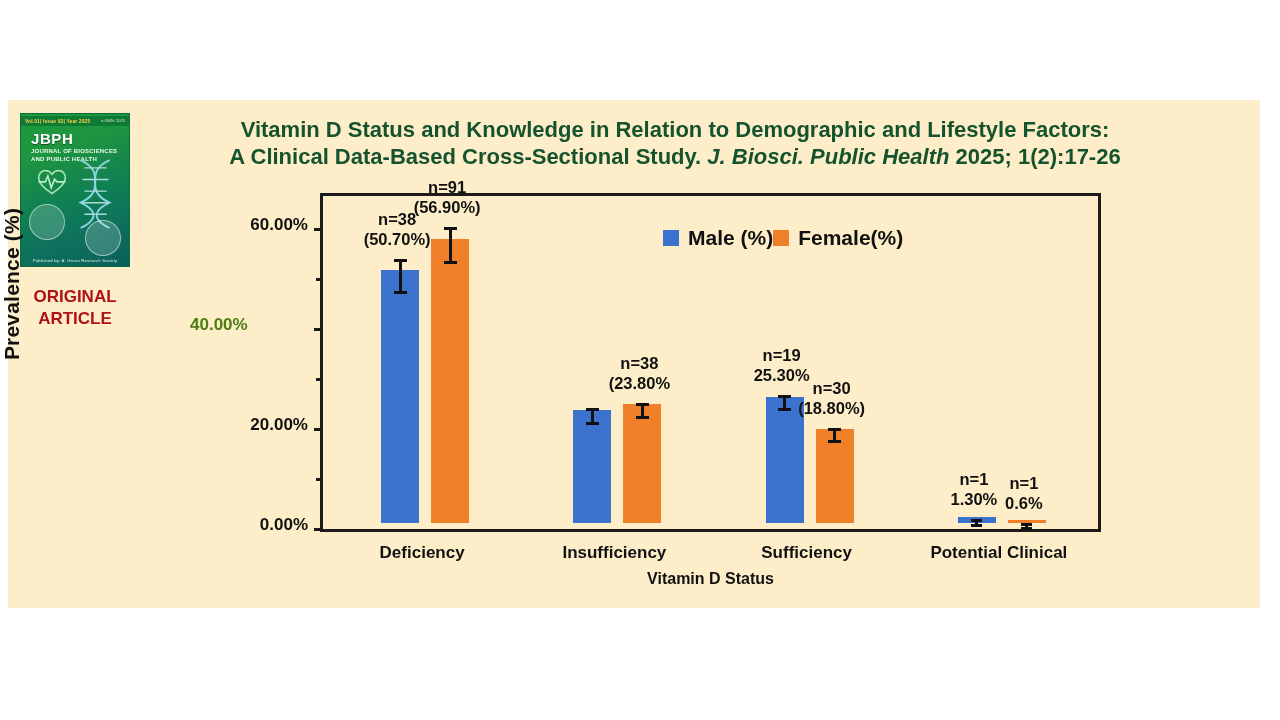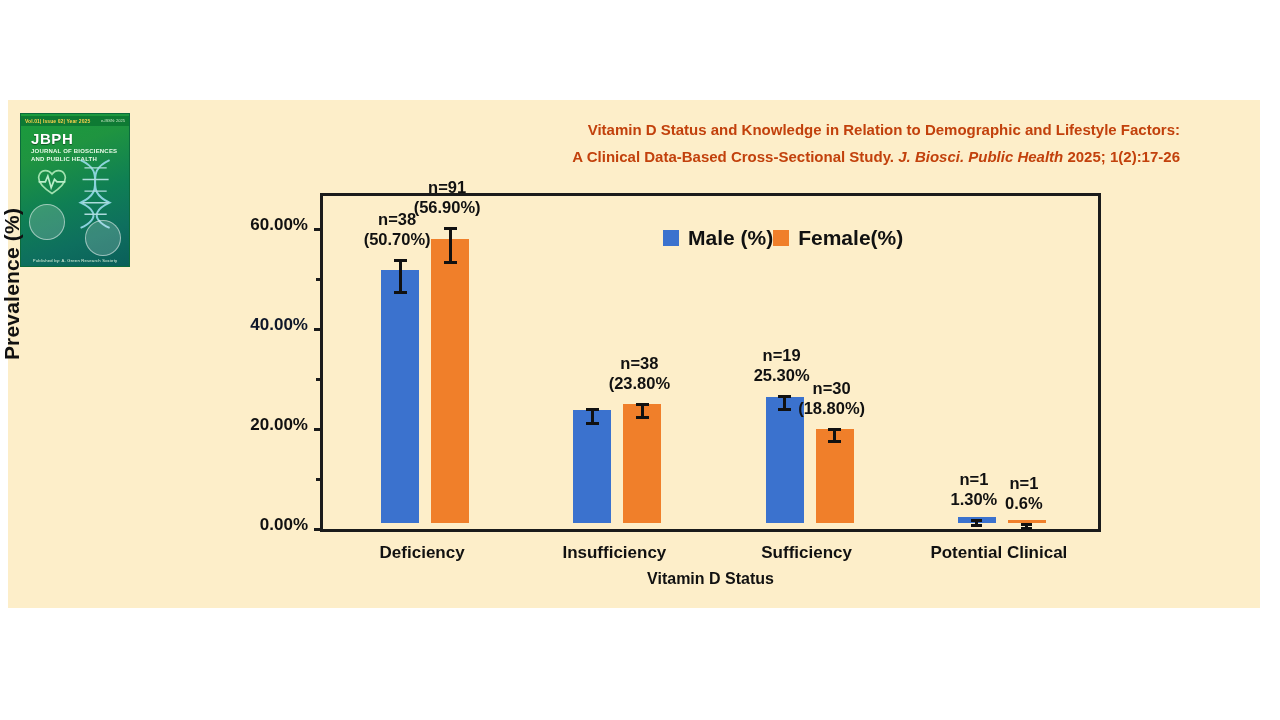--- a/index.html
+++ b/index.html
@@ -53,22 +53,22 @@
   }
 
   #orig-article{
     position:absolute;left:14px;top:286px;width:122px;text-align:center;
     color:#b01116;font-weight:bold;font-size:17px;line-height:22px;
     font-family:"Liberation Sans",sans-serif;
   }
 
   
   #title{
-    position:absolute;left:170px;top:116px;width:1010px;text-align:right;
-    color:#c2410c;font-weight:bold;font-size:15px;line-height:27px;
+    position:absolute;left:170px;top:116px;width:1010px;text-align:center;
+    color:#14532d;font-weight:bold;font-size:22px;line-height:27px;
   }
   #title .ital{font-style:italic;}
   #title .norm{font-style:normal;}
 
   
   #chart{
     position:absolute;left:320px;top:193px;width:781px;height:339px;
     border:3px solid #1b1b1b;box-sizing:border-box;background:transparent;
   }
   #plot{position:absolute;left:0;top:0;width:100%;height:100%;}
@@ -134,20 +134,24 @@
     <svg class="art-dna" viewBox="0 0 60 74">
       <path d="M12 2 C42 16 12 32 42 46 C12 60 42 72 42 72" fill="none" stroke="#a9e8ff" stroke-width="2"></path>
       <path d="M42 2 C12 16 42 32 12 46 C42 60 12 72 12 72" fill="none" stroke="#a9e8ff" stroke-width="2"></path>
       <path d="M16 10 L39 10 M14 22 L41 22 M16 34 L39 34 M14 46 L41 46 M16 58 L39 58" stroke="#d5f4ff" stroke-width="1.4"></path>
     </svg>
     <div class="art-circle"></div>
     <div class="art-circle2"></div>
     <div class="cov-foot">Published by: A. Green Research Society</div>
   </div>
 
+  <div id="orig-article">
+    <div>ORIGINAL</div>
+    <div>ARTICLE</div>
+  </div>
 
   <div id="title">
     <div>Vitamin D Status and Knowledge in Relation to Demographic and Lifestyle Factors:</div>
     <div>
       <span class="norm">A Clinical Data-Based Cross-Sectional Study.</span>
       <span class="ital">J. Biosci. Public Health</span>
       <span class="norm">2025; 1(2):17-26</span>
     </div>
   </div>
 
@@ -202,21 +206,21 @@
       <div class="errbar" style="left: 702.375px; top: 328px; height: 4px;"></div>
       <div class="errcap" style="left: 698.375px; width: 11px; top: 327px;"></div>
       <div class="errcap" style="left: 698.375px; width: 11px; top: 331px;"></div>
     </div>
 
   <div id="yaxis-title">Prevalence (%)</div>
   <div id="xaxis-title">Vitamin D Status</div>
 
 <div style="position: absolute; left: 190px; top: 515px; width: 118px; text-align: right; font-size: 17px; font-weight: bold; color: rgb(17, 17, 17);">0.00%</div>
     <div style="position: absolute; left: 190px; top: 415px; width: 118px; text-align: right; font-size: 17px; font-weight: bold; color: rgb(17, 17, 17);">20.00%</div>
-    <div style="position: absolute; left: 190px; top: 315px; width: 118px; text-align: right; font-size: 17px; font-weight: bold; color: #0f172a;">40.00%</div>
+    <div style="position: absolute; left: 190px; top: 315px; width: 118px; text-align: left; font-size: 17px; font-weight: bold; color: #4d7c0f;">40.00%</div>
     <div style="position: absolute; left: 190px; top: 215px; width: 118px; text-align: right; font-size: 17px; font-weight: bold; color: rgb(17, 17, 17);">60.00%</div>
     <div class="vlabel" style="left: 317.125px; width: 160px; top: 208.5px;">
       <div>n=38</div>
       <div>(50.70%)</div>
     </div>
     <div class="vlabel" style="left: 367.125px; width: 160px; top: 176.5px;">
       <div>n=91</div>
       <div>(56.90%)</div>
     </div>
     <div class="xtick-label" style="left: 312.125px; width: 220px;">Deficiency</div>

